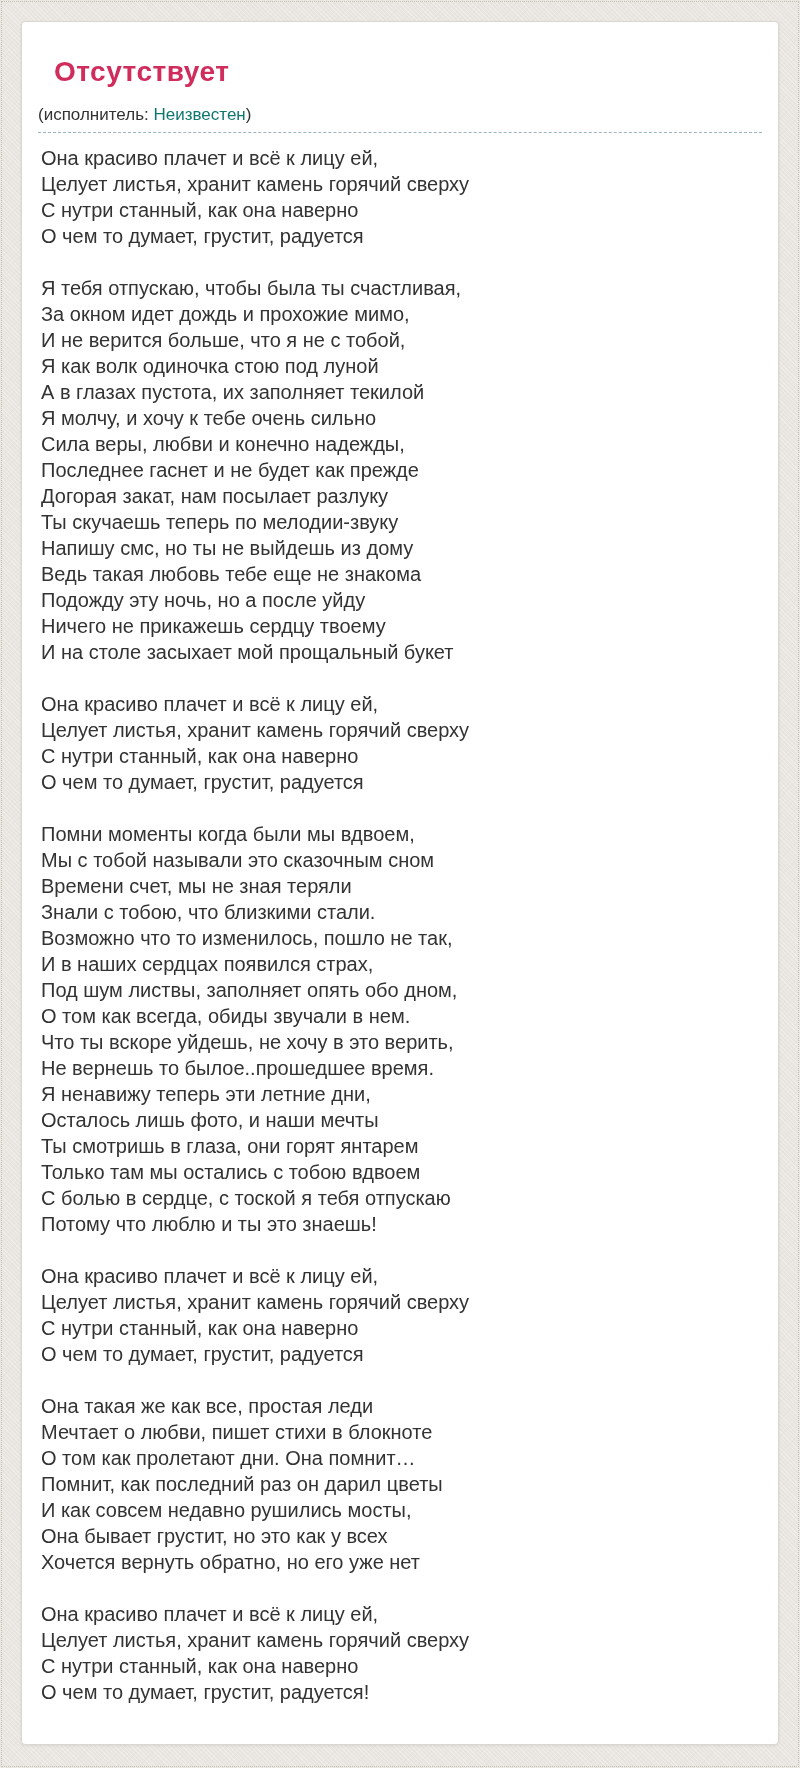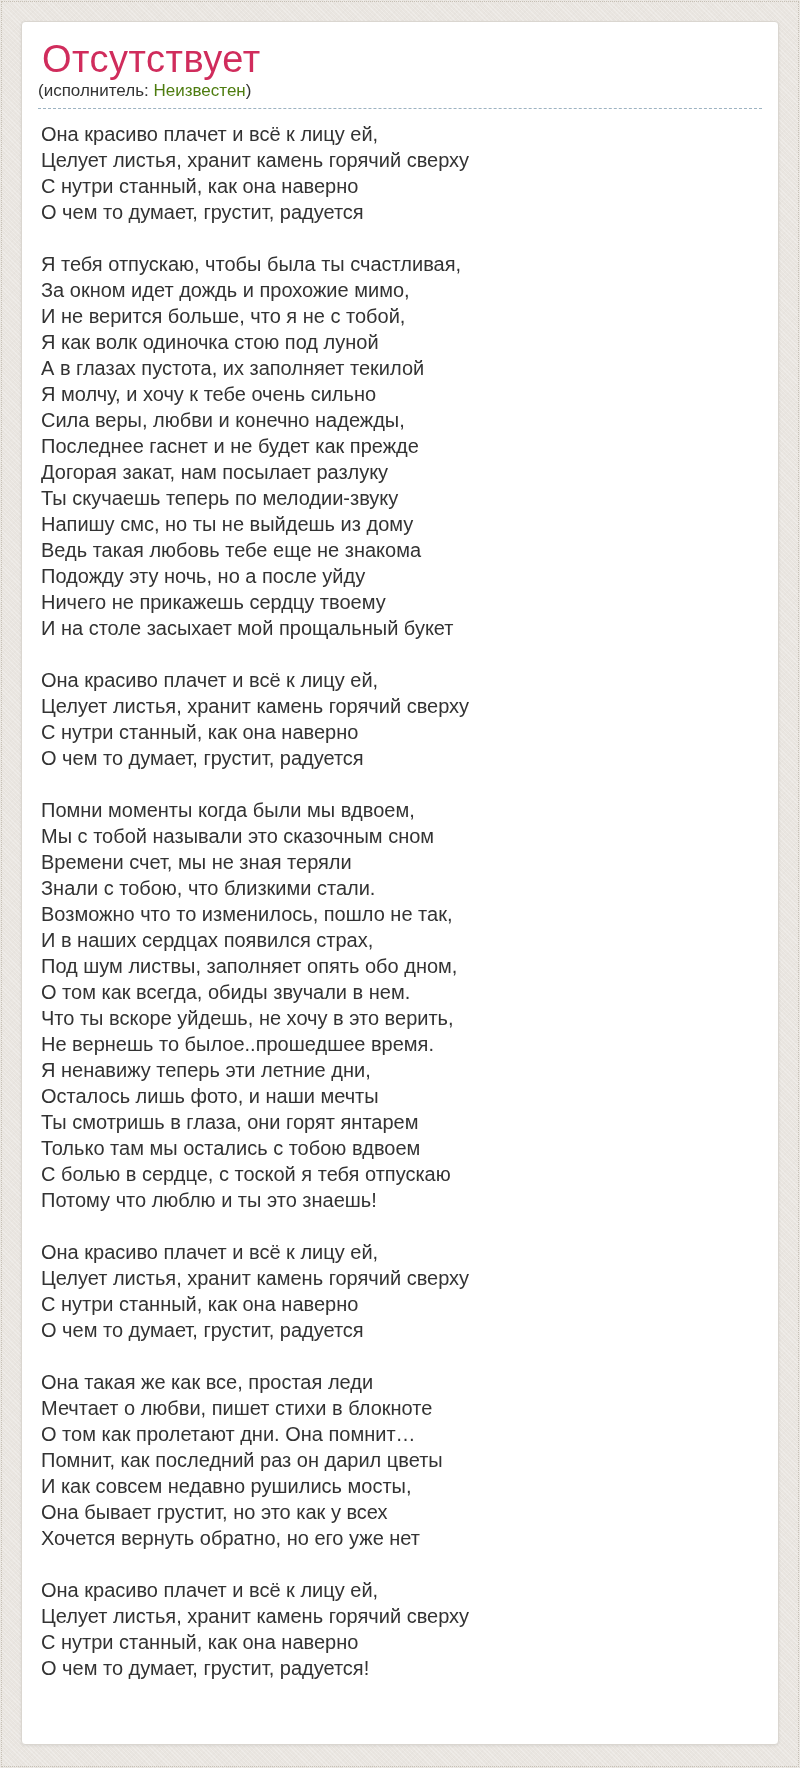--- a/index.html
+++ b/index.html
@@ -38,36 +38,36 @@
   }
   .card-inner {
     padding: 0 16px;
   }
   .header {
     padding-top: 17px;
     padding-bottom: 7px;
     border-bottom: 1px dashed #9db3c2;
   }
   .song-title {
-    margin: 4px;
-    font-size: 38px;
+    margin: 16px;
+    font-size: 28px;
     line-height: 33px;
-    font-weight: normal;
+    font-weight: bold;
     color: #d02c5c;
     letter-spacing: 0.5px;
   }
   .subtitle {
     margin: 0;
     margin-top: 2px;
     font-size: 17px;
     line-height: 21px;
     color: #333333;
   }
   .artist-link {
-    color: #4d7c0f;
+    color: #0f766e;
     text-decoration: none;
     cursor: pointer;
   }
   .lyrics {
     padding-top: 12px;
     padding-left: 3px;
     font-size: 20px;
     line-height: 26px;
     color: #333333;
   }

